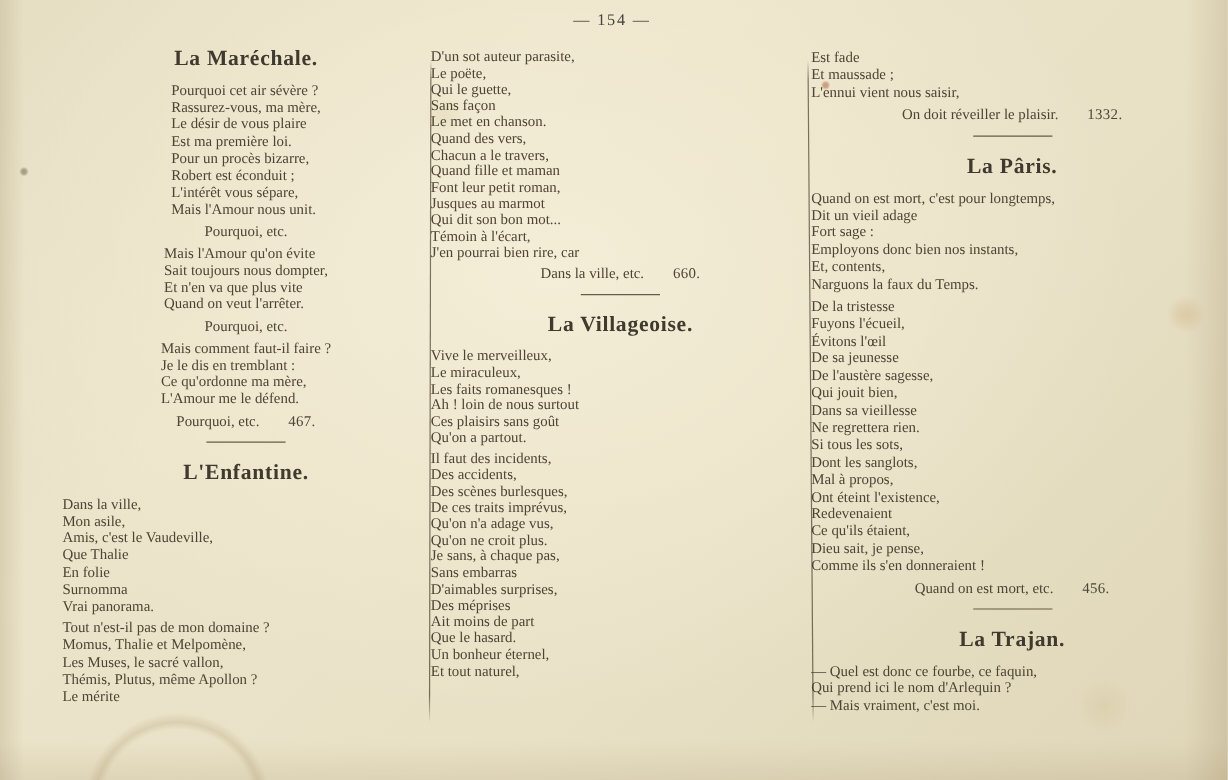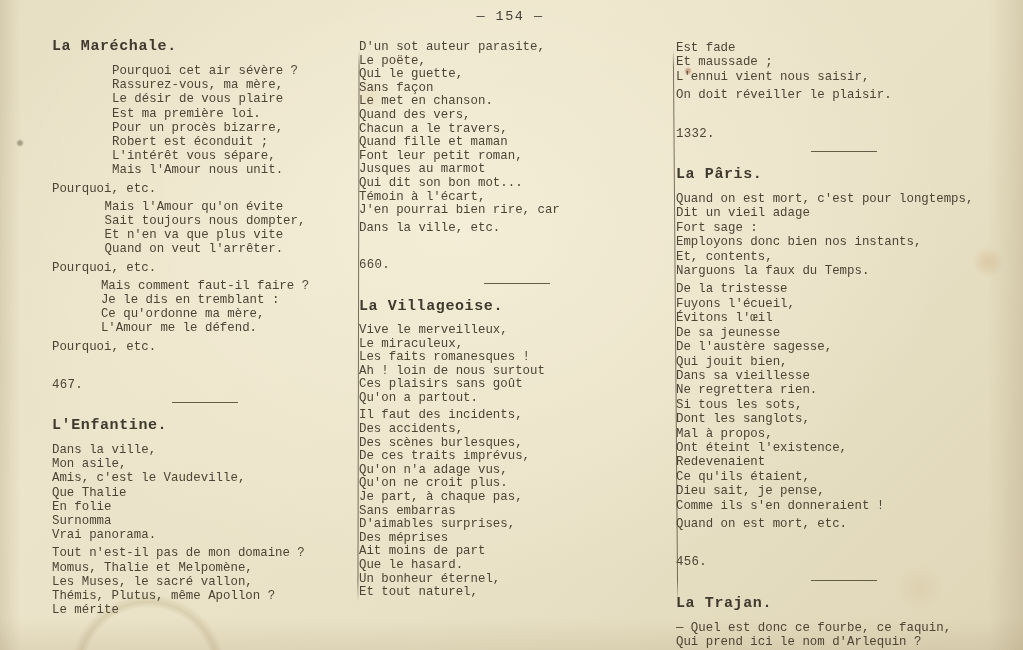--- a/index.html
+++ b/index.html
@@ -1,20 +1,20 @@
 <!DOCTYPE html>
 <html><head>
 <meta charset="utf-8">
 <style>
   html,body { margin:0; padding:0; background:#d8d0b8; }
   .page {
     position:relative;
     width:1023px; height:650px;
     overflow:hidden;
-    font-family:Liberation Mono, monospace;
+    font-family:Liberation Serif, serif;
     color:#4e4435;
     background-color:#e8e0c5;
     background-image:
       radial-gradient(circle at 688px 71px, rgba(170,90,58,.55) 0, rgba(170,90,58,.45) 2px, rgba(170,90,58,0) 4px),
       radial-gradient(circle at 20px 143px, rgba(70,58,40,.45) 0, rgba(70,58,40,.35) 2px, rgba(70,58,40,0) 4px),
       radial-gradient(circle at 988px 262px, rgba(195,155,95,.28) 0, rgba(195,155,95,.18) 7px, rgba(195,155,95,0) 16px),
       radial-gradient(circle at 148px 672px, rgba(150,128,80,0) 64px, rgba(150,128,80,.20) 70px, rgba(150,128,80,0) 78px),
       radial-gradient(circle at 920px 588px, rgba(195,165,105,.16) 0, rgba(195,165,105,0) 24px),
       radial-gradient(circle at 370px 96px, rgba(195,165,105,.15) 0, rgba(195,165,105,0) 18px),
       radial-gradient(ellipse at 45% 35%, rgba(255,250,232,.45) 0%, rgba(255,250,232,0) 62%),
@@ -45,44 +45,43 @@
   .v-rule {
     width:1px; flex:none; height:552px; margin-top:16px;
     background:linear-gradient(to bottom,
       rgba(70,62,45,0) 0%, rgba(70,62,45,.7) 3%,
       rgba(70,62,45,.72) 96%, rgba(70,62,45,0) 100%);
   }
   .v-rule.r1 { transform:rotate(0.12deg); }
   .v-rule.r2 { transform:rotate(-0.45deg); }
 
   .section-title {
-    text-align:left;
+    text-align:center;
     font-weight:bold;
-    font-size:15px;
+    font-size:18px;
     letter-spacing:.6px;
     color:#3f392e;
     margin:14px 0 9px;
   }
   .col .section-title:first-child { margin-top:4px; }
 
   .verse { margin:2px 0 4px; }
   .col .verse:first-child { margin-top:7px; }
   .verse.align-left {
     width:fit-content;
     margin-left:auto; margin-right:auto;
     text-align:left;
   }
   .verse.align-center { }
   .line { white-space:nowrap; }
 
   .refrain {
     display:flex; justify-content:center; align-items:baseline;
     gap:24px;
     margin:4px 0 4px;
-    flex-direction:column;
   }
   .refrain .num { letter-spacing:.3px; }
 
   .rule-block {
     width:66px; height:0;
     border-top:1.2px solid rgba(78,68,48,.85);
     margin:10px auto 9px;
   }
 </style>
 </head>
@@ -180,21 +179,21 @@
           <div class="line">Ces plaisirs sans goût</div>
           <div class="line">Qu'on a partout.</div>
         </div>
         <div class="verse align-center">
           <div class="line">Il faut des incidents,</div>
           <div class="line">Des accidents,</div>
           <div class="line">Des scènes burlesques,</div>
           <div class="line">De ces traits imprévus,</div>
           <div class="line">Qu'on n'a adage vus,</div>
           <div class="line">Qu'on ne croit plus.</div>
-          <div class="line">Je part, à chaque pas,</div>
+          <div class="line">Je sans, à chaque pas,</div>
           <div class="line">Sans embarras</div>
           <div class="line">D'aimables surprises,</div>
           <div class="line">Des méprises</div>
           <div class="line">Ait moins de part</div>
           <div class="line">Que le hasard.</div>
           <div class="line">Un bonheur éternel,</div>
           <div class="line">Et tout naturel,</div>
         </div>
       </div>
 

